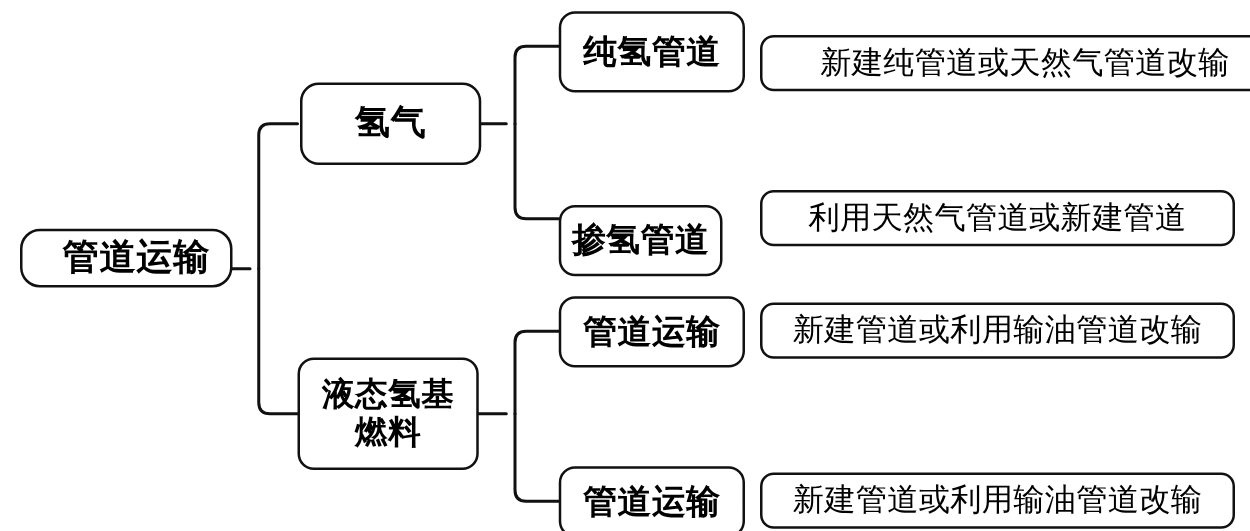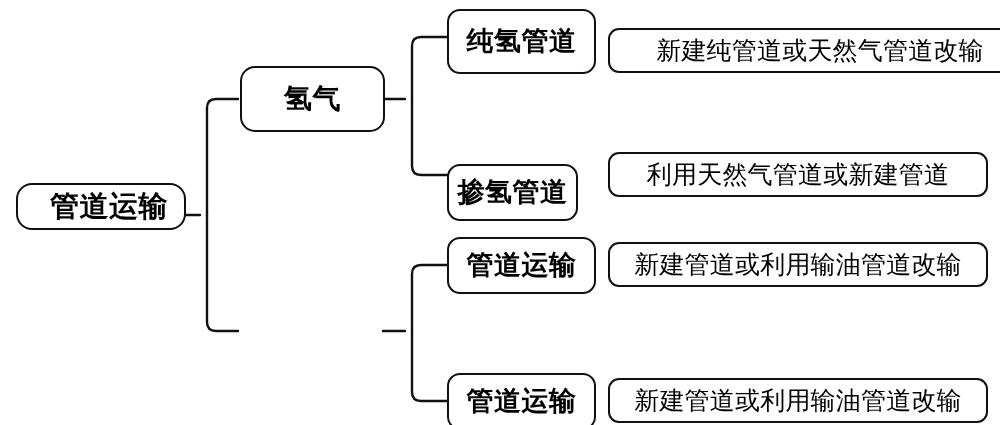--- a/index.html
+++ b/index.html
@@ -94,20 +94,24 @@
   </svg>
 
   <div class="node lvl1" style="left:16px;top:183px;width:170px;height:47px;padding-left:16px;">
     <span class="nodetext">管道运输</span>
   </div>
 
   <div class="node lvl2" style="left:240px;top:66px;width:145px;height:66px;">
     <span class="nodetext">氢气</span>
   </div>
 
+  <div class="node lvl2 two-line" style="left:238px;top:286px;width:145px;height:90px;">
+    <span class="nodetext">液态氢基
+燃料</span>
+  </div>
 
   <div class="node lvl3" style="left:447px;top:9px;width:149px;height:65px;">
     <span class="nodetext">纯氢管道</span>
   </div>
 
   <div class="node lvl3" style="left:447px;top:147px;width:131px;height:57px;margin-top:17px;">
     <span class="nodetext">掺氢管道</span>
   </div>
 
   <div class="node lvl3" style="left:447px;top:237px;width:149px;height:57px;">

